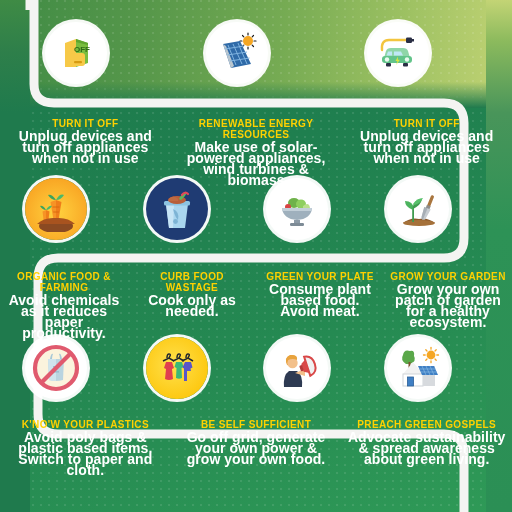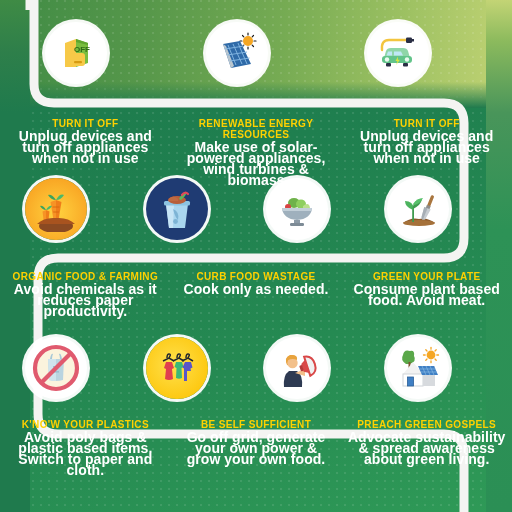--- a/index.html
+++ b/index.html
@@ -232,20 +232,24 @@
     <div class="hd">ORGANIC FOOD &amp; FARMING</div>
     <div class="bd">Avoid chemicals as it reduces paper productivity.</div>
   </div>
   <div class="tcell">
     <div class="hd">CURB FOOD WASTAGE</div>
     <div class="bd">Cook only as needed.</div>
   </div>
   <div class="tcell">
     <div class="hd">GREEN YOUR PLATE</div>
     <div class="bd">Consume plant based food. Avoid meat.</div>
+  </div>
+  <div class="tcell">
+    <div class="hd">GROW YOUR GARDEN</div>
+    <div class="bd">Grow your own patch of garden for a healthy ecosystem.</div>
   </div>
 </div>
 
 <div class="icons" style="top:337px;">
   <div class="icon-cell">
     <div class="ic">
       <svg width="52" height="52" viewBox="0 0 52 52">
         <circle cx="26" cy="26" r="21" fill="#fbf3dd"></circle>
         <path d="M18 17 L34 17 L33 38 Q26 40 19 38 Z" fill="#b9d4e0"></path>
         <path d="M18 17 L26 17 L26 39 Q22 39 19 38 Z" fill="#cfe4ed"></path>

